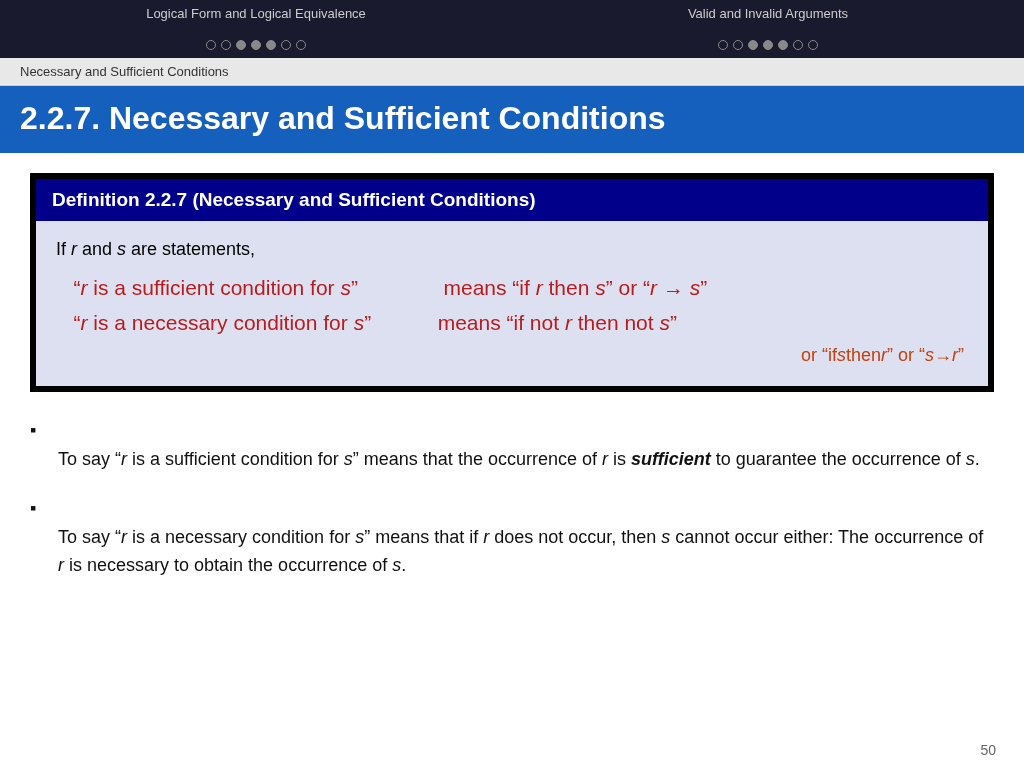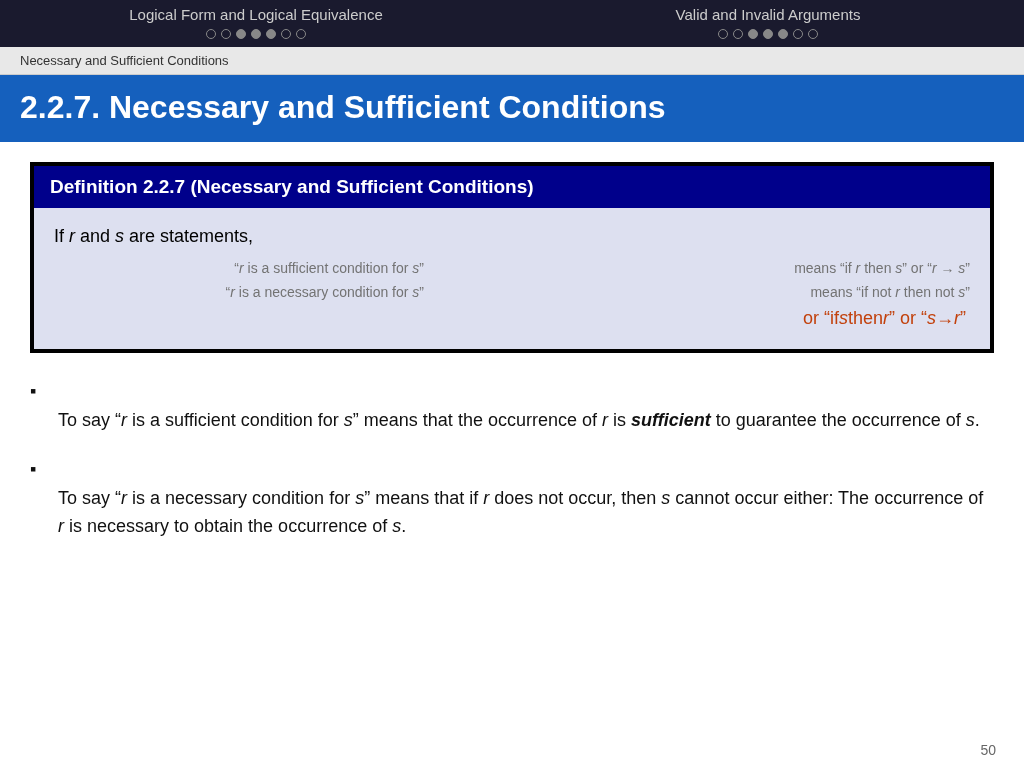--- a/index.html
+++ b/index.html
@@ -23,23 +23,23 @@
     }
     .nav-section {
       flex: 1;
       display: flex;
       flex-direction: column;
       align-items: center;
       padding: 0 20px;
     }
     .nav-title {
       color: #cccccc;
-      font-size: 15px;
+      font-size: 13px;
       font-weight: normal;
-      margin-bottom: 6px;
+      margin-bottom: 19px;
       text-align: center;
     }
     .nav-title.active {
       color: #ffffff;
       font-weight: bold;
     }
     .nav-dots {
       display: flex;
       gap: 5px;
     }
@@ -83,21 +83,21 @@
       font-family: 'Segoe UI', Arial, sans-serif;
     }
 
     
     .main-content {
       padding: 20px 30px 20px 30px;
     }
 
     
     .definition-box {
-      border: 4px solid #000000;
+      border: 6px solid #000000;
       margin-bottom: 24px;
       background: #dde0f0;
     }
     .definition-header {
       background: #00008b;
       color: #ffffff;
       padding: 10px 16px;
       font-size: 19px;
       font-weight: bold;
     }
@@ -107,24 +107,23 @@
     }
     .def-line {
       font-size: 18px;
       color: #000000;
       line-height: 1.6;
       margin-bottom: 6px;
     }
     .def-line-row {
       display: flex;
       align-items: baseline;
-      font-size: 14px;
-      color: #737373;
+      font-size: 21px;
+      color: #b91c1c;
       line-height: 1.7;
-      text-align: right;
     }
     .def-line-row .left-part {
       min-width: 370px;
     }
     .def-line-row .right-part {
       flex: 1;
     }
     .def-line-row2 {
       display: flex;
       justify-content: flex-end;

